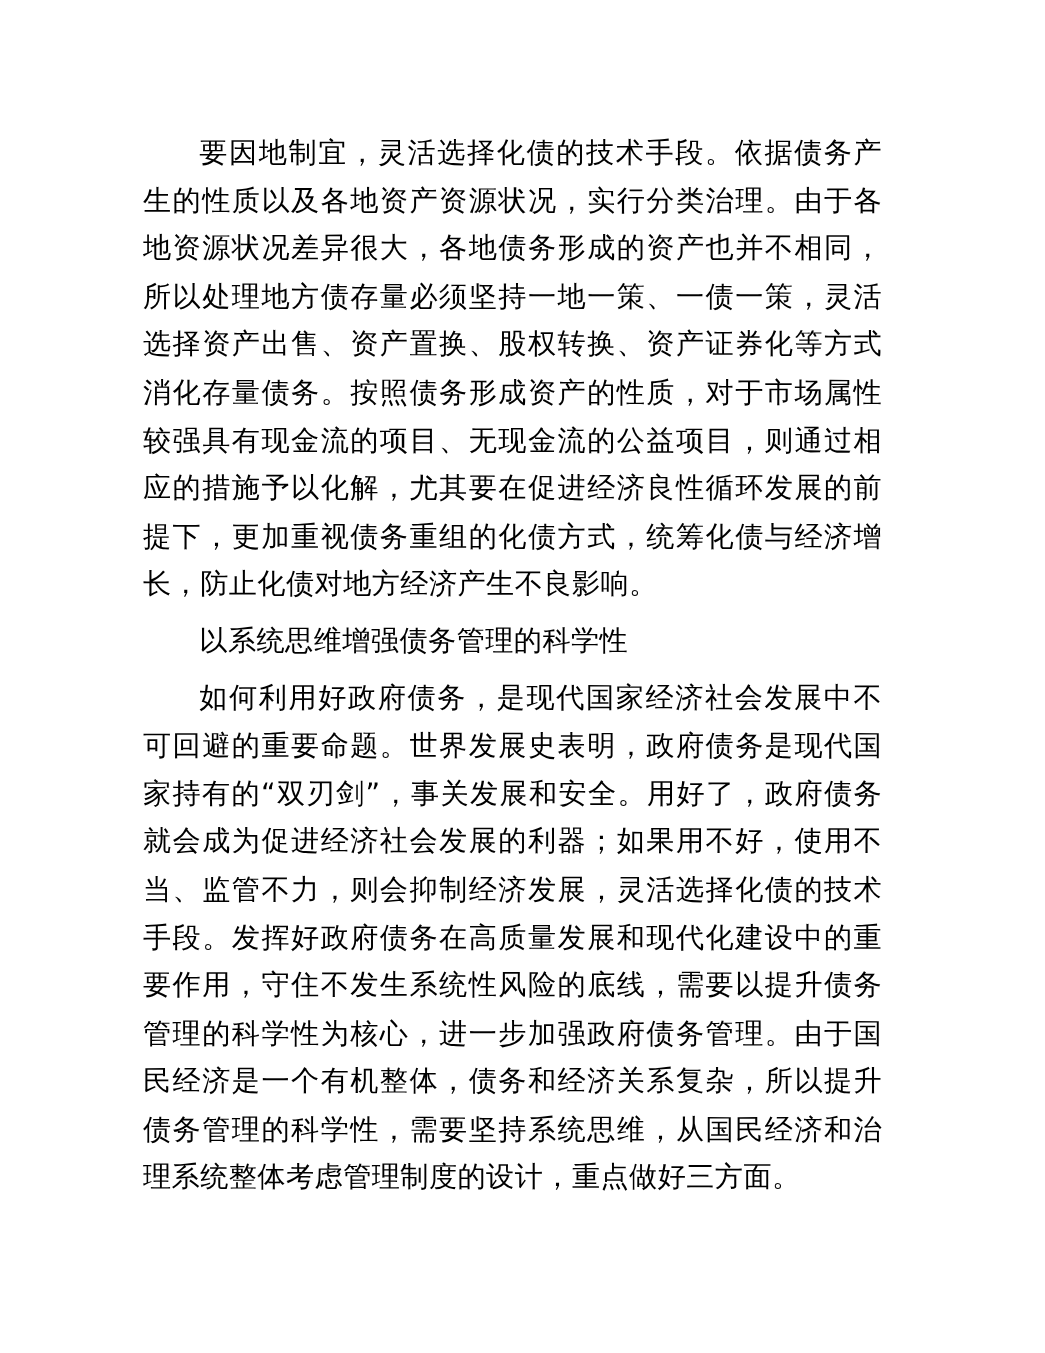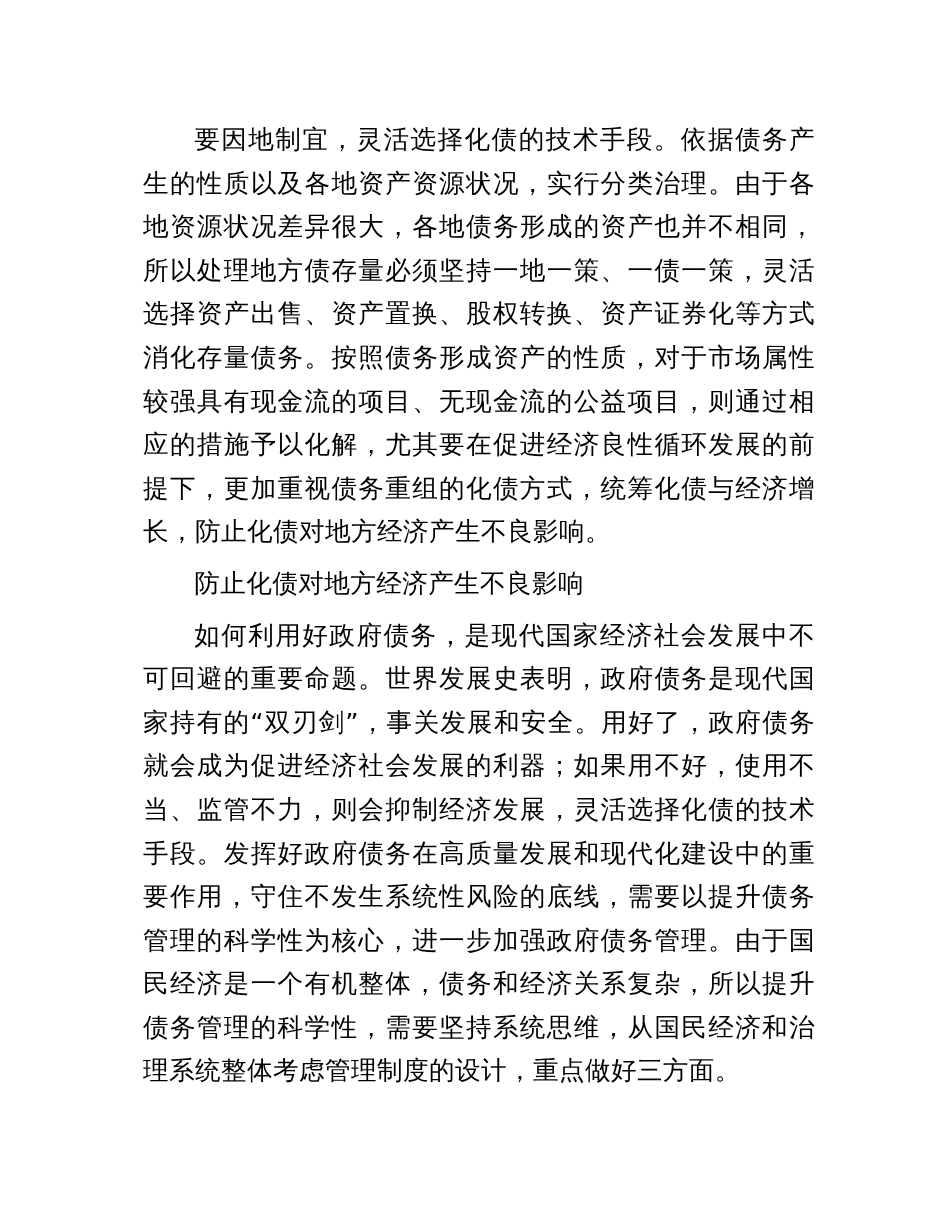--- a/index.html
+++ b/index.html
@@ -10,21 +10,21 @@
     body {
       width: 950px;
       height: 1230px;
       position: relative;
       overflow: hidden;
       font-family: "DejaVu Sans", "Liberation Sans", sans-serif;
       color: #000000;
     }
     .page {
       position: absolute;
-      left: 143px;
+      left: 130px;
       top: 118px;
       width: 672px;
     }
     .para {
       margin: 0;
       font-size: 25.6px;
       line-height: 43.6px;
       text-indent: 2em;
       text-align: justify;
       letter-spacing: 0.4px;
@@ -37,15 +37,15 @@
       text-indent: 2em;
       font-weight: normal;
       letter-spacing: 0.4px;
     }
   </style>
 </head>
 <body>
 
 <div class="page">
   <p class="para">要因地制宜，灵活选择化债的技术手段。依据债务产生的性质以及各地资产资源状况，实行分类治理。由于各地资源状况差异很大，各地债务形成的资产也并不相同，所以处理地方债存量必须坚持一地一策、一债一策，灵活选择资产出售、资产置换、股权转换、资产证券化等方式消化存量债务。按照债务形成资产的性质，对于市场属性较强具有现金流的项目、无现金流的公益项目，则通过相应的措施予以化解，尤其要在促进经济良性循环发展的前提下，更加重视债务重组的化债方式，统筹化债与经济增长，防止化债对地方经济产生不良影响。</p>
-  <p class="heading">防止化债对地方经济产生不良影响</p>
+  <p class="heading">以系统思维增强债务管理的科学性</p>
   <p class="para">如何利用好政府债务，是现代国家经济社会发展中不可回避的重要命题。世界发展史表明，政府债务是现代国家持有的“双刃剑”，事关发展和安全。用好了，政府债务就会成为促进经济社会发展的利器；如果用不好，使用不当、监管不力，则会抑制经济发展，灵活选择化债的技术手段。发挥好政府债务在高质量发展和现代化建设中的重要作用，守住不发生系统性风险的底线，需要以提升债务管理的科学性为核心，进一步加强政府债务管理。由于国民经济是一个有机整体，债务和经济关系复杂，所以提升债务管理的科学性，需要坚持系统思维，从国民经济和治理系统整体考虑管理制度的设计，重点做好三方面。</p>
 </div>
 
 </body></html>

